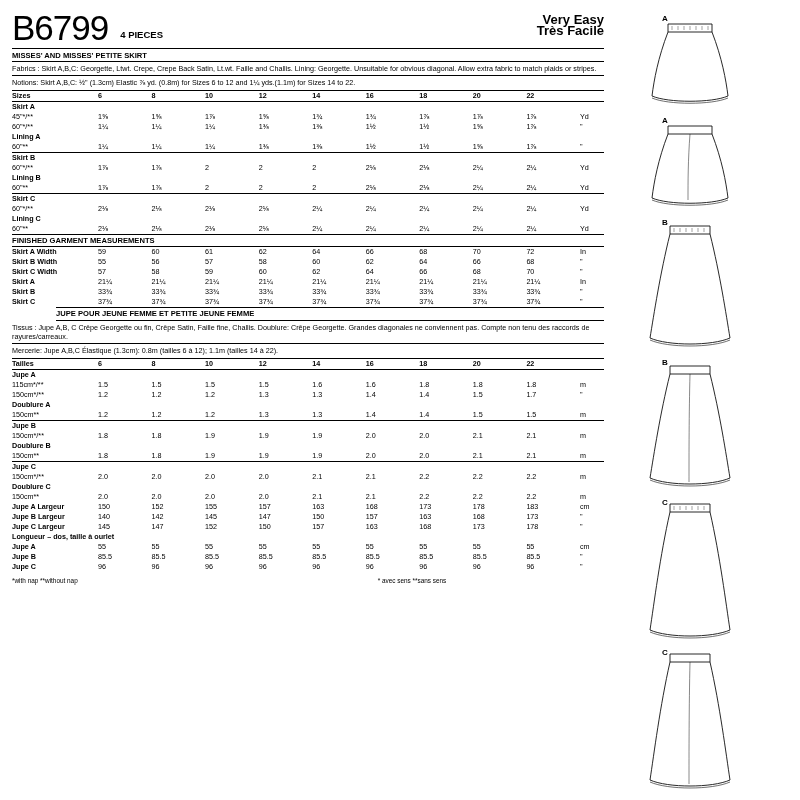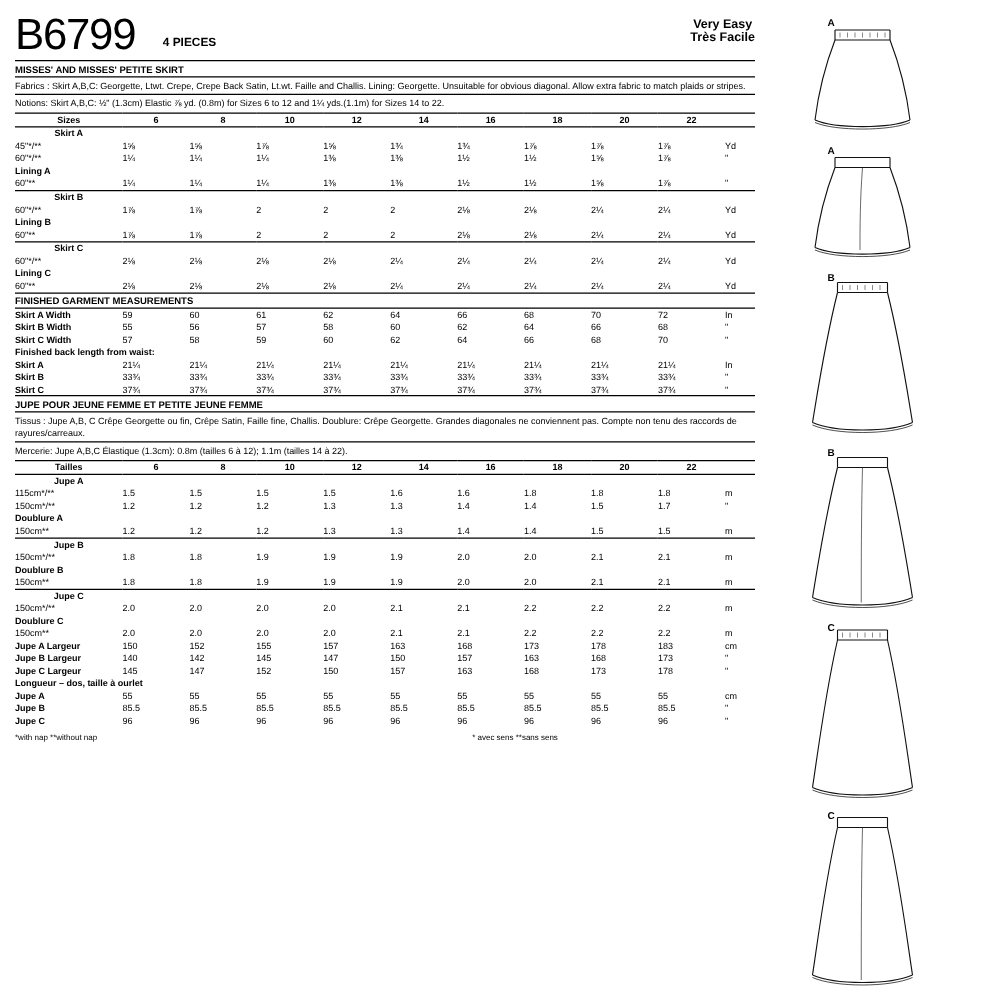--- a/index.html
+++ b/index.html
@@ -19,47 +19,48 @@
   .left { width:592px; position:relative; }
   .right { width:184px; position:relative; padding-left:6px; }
 
   
   .header { display:flex; align-items:flex-start; }
   .pattern-no {
     font-family:"Liberation Sans", sans-serif;
     font-weight:normal; font-size:35px; line-height:35px;
     letter-spacing:-1px;
   }
-  .pieces { font-size:9.5px; font-weight:bold; margin-left:22px; margin-top:19px;text-align:right; }
-  .veryeasy { margin-left:auto; text-align:center; font-size:10px; font-weight:bold; line-height:11px; padding-top:4px;}
+  .pieces { font-size:9.5px; font-weight:bold; margin-left:12px; margin-top:19px;text-align:right; }
+  .veryeasy { margin-left:auto; text-align:right; font-size:13px; font-weight:bold; line-height:11px; padding-top:4px;}
 
   .title-bar {
     border-top:1.3px solid #000; border-bottom:1.1px solid #000;
     font-size:7.6px; font-weight:bold; padding:1.5px 0 1.5px 0; margin-top:3px;
   }
   .para { font-size:7.2px; line-height:9.4px; padding:2px 0 2px 0; }
   .rule-thin { border-top:0.7px solid #000; }
 
   
   table.tbl { width:100%; border-collapse:collapse; font-size:7.2px; table-layout:fixed; }
   table.tbl td { padding:0.4px 0; vertical-align:top; line-height:9.2px; }
   td.lbl { width:86px; }
   td.unit { width:24px; text-align:left;margin-left:45px; }
   td.num { text-align:left; }
   .b { font-weight:bold; }
-  .rowline td { border-top:0.7px solid #000;text-align:center; }
+  .rowline td { border-top:0.7px solid #000; }
   .sectionhead {
     font-size:7.6px; font-weight:bold;
     border-top:1.2px solid #000; border-bottom:0.7px solid #000;
     padding:1px 0;
   }
   .sectionhead2 {
     font-size:7.6px; font-weight:bold;
     border-top:1.2px solid #000; border-bottom:1.2px solid #000;
     padding:1.5px 0;
+    margin-left:44px;
   }
   .footnote { font-size:6.4px; padding-top:6px; display:flex; }
   .footnote .fr { margin-left:300px; }
 
   
   .fig { position:relative; width:178px; }
   .fig-label { position:absolute; left:52px; top:4px; font-size:8px; font-weight:bold; }
   svg { display:block; }
 </style>
 </head>
@@ -261,23 +262,20 @@
           <td class="num">59</td>
           <td class="num">60</td>
           <td class="num">62</td>
           <td class="num">64</td>
           <td class="num">66</td>
           <td class="num">68</td>
           <td class="num">70</td>
           <td class="unit">"</td>
         </tr>
         <tr>
-              <td class="lbl b" colspan="11">Finished back length from waist:</td>
-            </tr>
-        <tr>
           <td class="lbl b">Skirt A</td>
           <td class="num">21¼</td>
           <td class="num">21¼</td>
           <td class="num">21¼</td>
           <td class="num">21¼</td>
           <td class="num">21¼</td>
           <td class="num">21¼</td>
           <td class="num">21¼</td>
           <td class="num">21¼</td>
           <td class="num">21¼</td>

